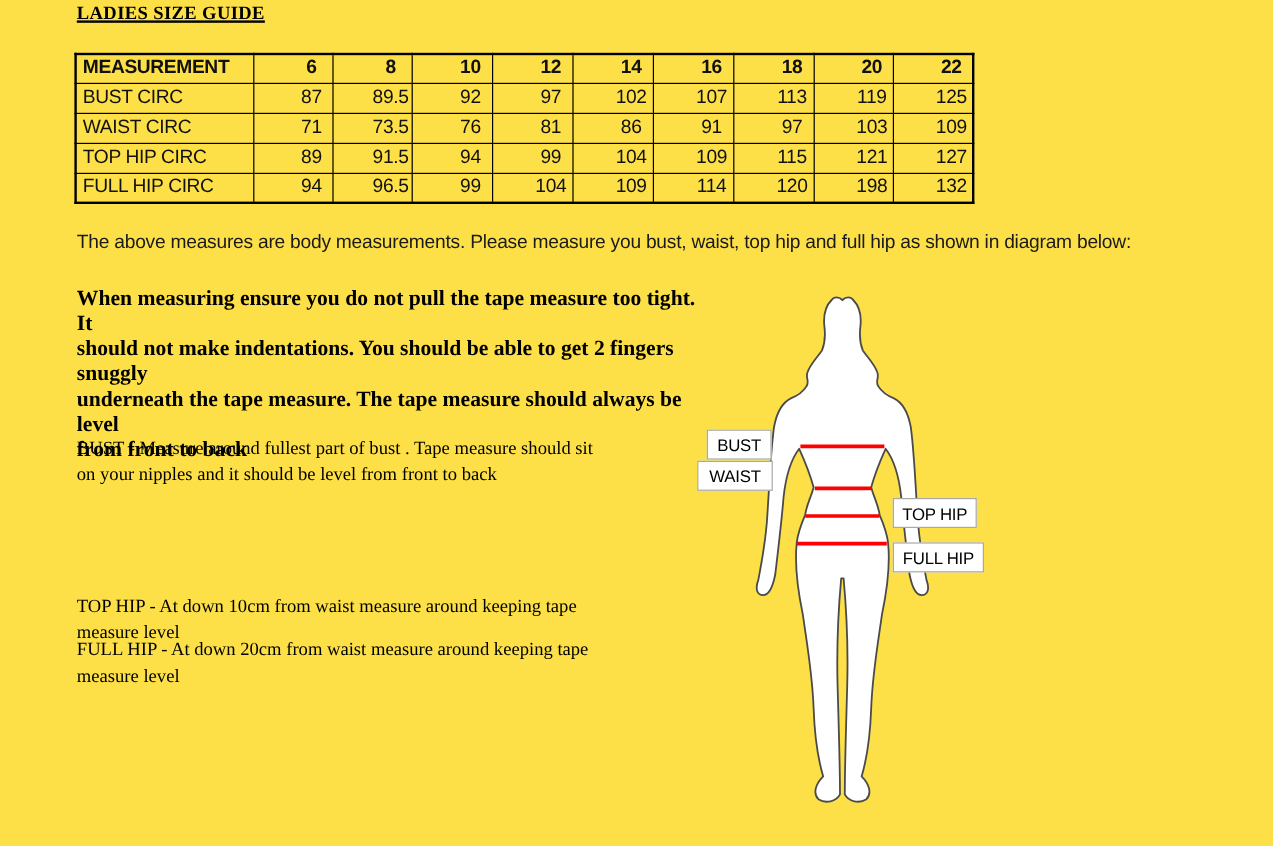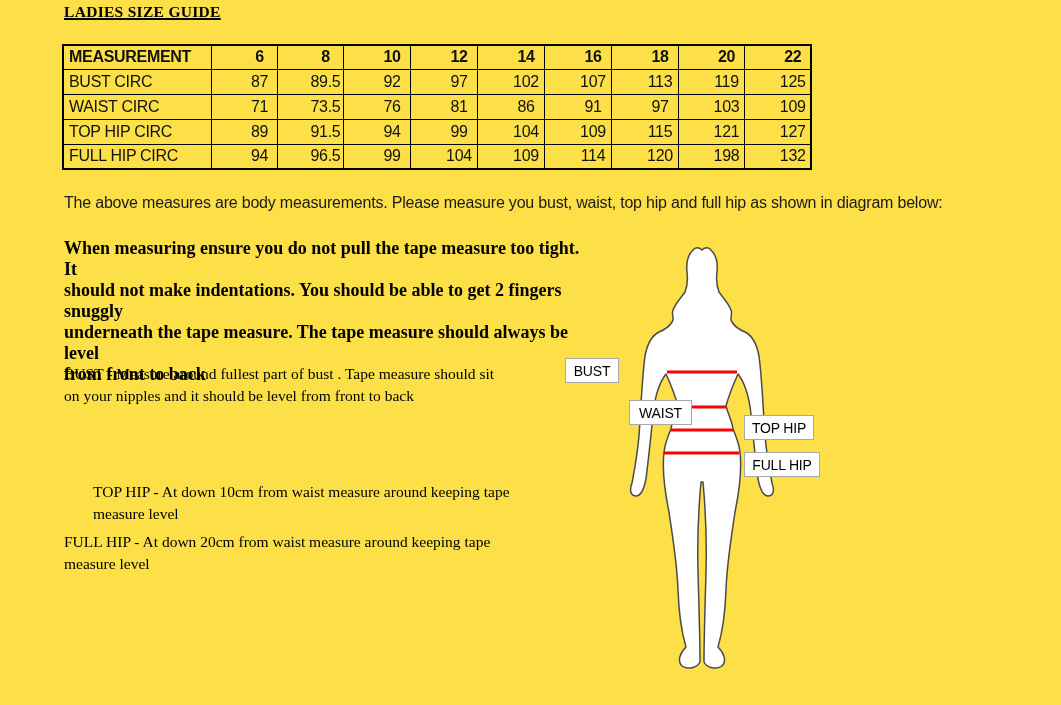--- a/index.html
+++ b/index.html
@@ -79,42 +79,42 @@
     left: 64px;
     width: 470px;
     font-family: "Liberation Serif", serif;
     font-size: 15.5px;
     color: #000;
     line-height: 21.5px;
     white-space: pre-line;
   }
   .instr-bust     { top: 363px; }
   .instr-waist    { top: 427px; }
-  .instr-tophip   { top: 481px; margin-left: 29px; }
+  .instr-tophip   { top: 495px; }
   .instr-fullhip  { top: 531px; }
   .diagram-svg {
     position: absolute;
     left: 570px; top: 240px;
     width: 320px; height: 440px;
   }
   .dlabel {
     position: absolute;
     background: #ffffff;
     border: 1px solid #a8a8a8;
     font-family: "Liberation Sans", sans-serif;
     font-size: 14px;
     letter-spacing: -0.2px;
     color: #000;
     display: flex;
     align-items: center;
     justify-content: center;
     z-index: 2;
   }
-  .dlabel-bust    { left: 565px; top: 358px; width: 54px; height: 25px; }
-  .dlabel-waist   { left: 581px; top: 400px; width: 63px; height: 25px; margin-left: 48px; }
+  .dlabel-bust    { left: 589px; top: 358px; width: 54px; height: 25px; }
+  .dlabel-waist   { left: 581px; top: 384px; width: 63px; height: 25px; }
   .dlabel-tophip  { left: 744px; top: 415px; width: 70px; height: 25px; text-align: center; }
   .dlabel-fullhip { left: 744px; top: 452px; width: 76px; height: 25px; text-align: center; }
 </style>
 </head>
 <body>
 
 <div class="page">
 
   <div class="title">LADIES SIZE GUIDE</div>
 

